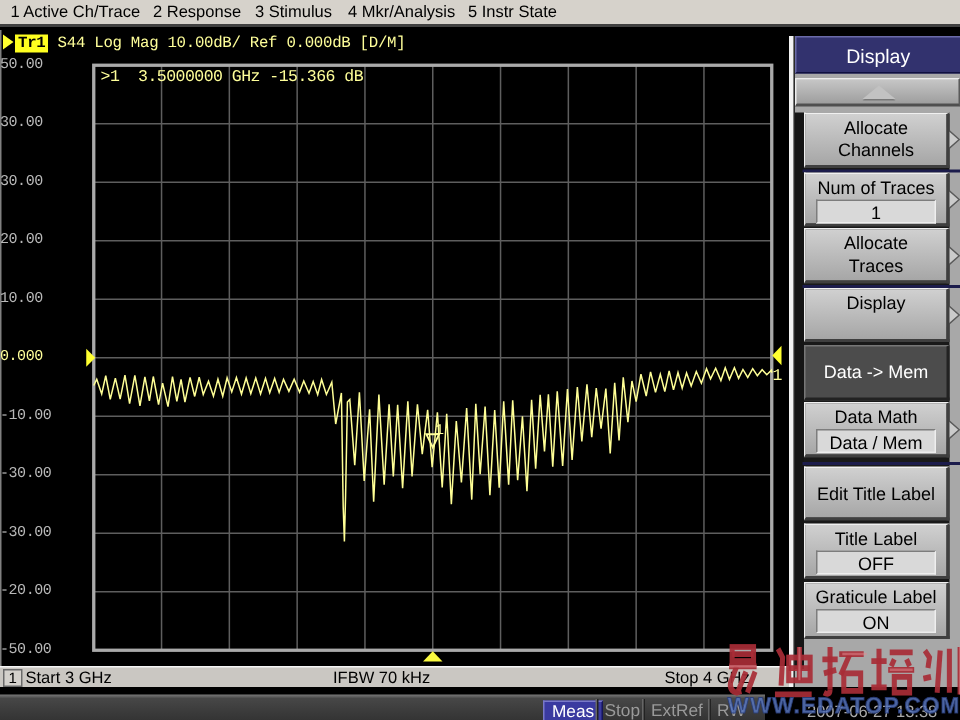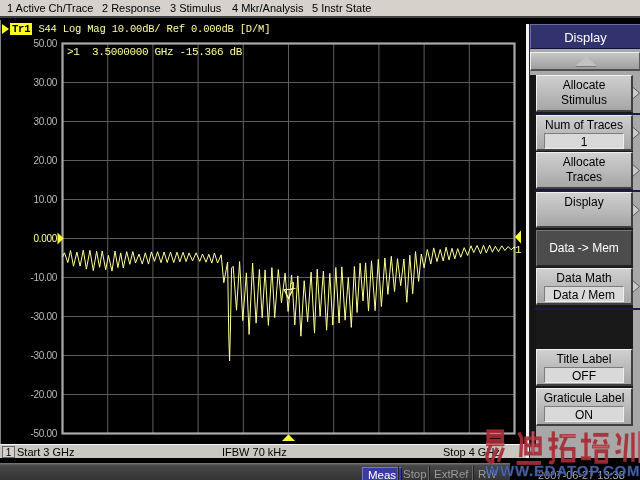--- a/index.html
+++ b/index.html
@@ -1,19 +1,19 @@
 <!DOCTYPE html>
 <html><head><meta charset="utf-8"><style>
 *{margin:0;padding:0;box-sizing:border-box}
 html,body{width:640px;height:480px;background:#000;overflow:hidden;position:relative;font-family:"Liberation Sans",sans-serif}
 .abs{position:absolute}
 #menubar{position:absolute;left:0;top:0;width:640px;height:18px;background:#d6d2cb;border-bottom:2px solid #404040;color:#000;font-size:11px}
 #menubar span{position:absolute;top:2px;white-space:pre}
 #blackedge{position:absolute;left:0;top:20px;width:2px;height:424px;background:#9a9a9a}
-.yl{position:absolute;right:583px;width:57px;text-align:right;color:#b8b8b8;font-family:Liberation Sans, sans-serif;font-size:10px;letter-spacing:-0.3px}
+.yl{position:absolute;right:583px;width:57px;text-align:left;color:#b8b8b8;font-family:Liberation Mono, monospace;font-size:10px;letter-spacing:-0.3px}
 .yl{left:0;width:57px;right:auto}
 .yellow{color:#ffff9a !important}
 #trline{position:absolute;left:2px;top:23px;height:13px;color:#ffff9a;font-size:10.5px;letter-spacing:-0.2px;font-family:"Liberation Mono",monospace;white-space:pre}
 #tr1box{background:#ffff20;color:#000;font-weight:bold;padding:0 2px}
 #mkread{position:absolute;left:67px;top:46px;color:#ffff9a;font-size:11px;letter-spacing:-0.35px;font-family:"Liberation Mono",monospace;white-space:pre}
 
 #panel{position:absolute;left:526px;top:24px;width:128px;height:434px;background:#a8a8a8}
 #panel .wline{position:absolute;left:0;top:0;width:2.5px;height:434px;background:#f2f2f2}
 #panel .dline{position:absolute;left:2.5px;top:0;width:1.5px;height:434px;background:#2a2a2a}
 .navyhead{position:absolute;left:4px;top:0px;width:110px;height:25px;background:#32326e;color:#fff;font-size:13px;text-align:center;line-height:25px;border-top:1px solid #6a6aa8;border-left:1px solid #6a6aa8;border-bottom:1px solid #101040}
@@ -103,21 +103,21 @@
   <div style="position:absolute;left:10px;top:51px;width:97px;height:351px;background:#191919"></div>
   <svg style="position:absolute;left:105px;top:0" width="9" height="434" viewBox="0 0 9 434">
       <polygon points="0.5,62.0 0.5,76.0 8.5,69.0" fill="#cbcbcb" stroke="#5a5a5a" stroke-width="1"></polygon>
       <polygon points="0.5,102.0 0.5,116.0 8.5,109.0" fill="#cbcbcb" stroke="#5a5a5a" stroke-width="1"></polygon>
       <polygon points="0.5,139.5 0.5,153.5 8.5,146.5" fill="#cbcbcb" stroke="#5a5a5a" stroke-width="1"></polygon>
       <polygon points="0.5,179.0 0.5,193.0 8.5,186.0" fill="#cbcbcb" stroke="#5a5a5a" stroke-width="1"></polygon>
       <polygon points="0.5,255.5 0.5,269.5 8.5,262.5" fill="#cbcbcb" stroke="#5a5a5a" stroke-width="1"></polygon>
     </svg>
   <div class="skb" style="top:51px;height:37px">
       <span class="l1">Allocate</span>
-      <span class="l1" style="margin-top:-1px">Stimulus</span>
+      <span class="l1" style="margin-top:-1px">Channels</span>
     </div>
   <div class="sep" style="top:88.5px"></div>
   <div class="skb" style="top:91px;height:36px">
       <span class="l1">Num of Traces</span>
       <span class="sub">1</span>
     </div>
   <div class="skb" style="top:128px;height:37px">
       <span class="l1">Allocate</span>
       <span class="l1" style="margin-top:-1px">Traces</span>
     </div>
@@ -126,20 +126,23 @@
       <span class="l1">Display</span>
     </div>
   <div class="skb skbdark" style="top:206px;height:37px">
       <span class="l1 single">Data -&gt; Mem</span>
     </div>
   <div class="skb" style="top:244px;height:37px">
       <span class="l1">Data Math</span>
       <span class="sub">Data / Mem</span>
     </div>
   <div class="sep" style="top:283.5px"></div>
+  <div class="skb" style="top:287px;height:36px">
+      <span class="l1 single">Edit Title Label</span>
+    </div>
   <div class="skb" style="top:364px;height:38px">
       <span class="l1">Graticule Label</span>
       <span class="sub">ON</span>
     </div>
   <div class="skb" style="top:325px;height:37px">
       <span class="l1">Title Label</span>
       <span class="sub">OFF</span>
     </div>
 </div>
 <div id="statbar">

